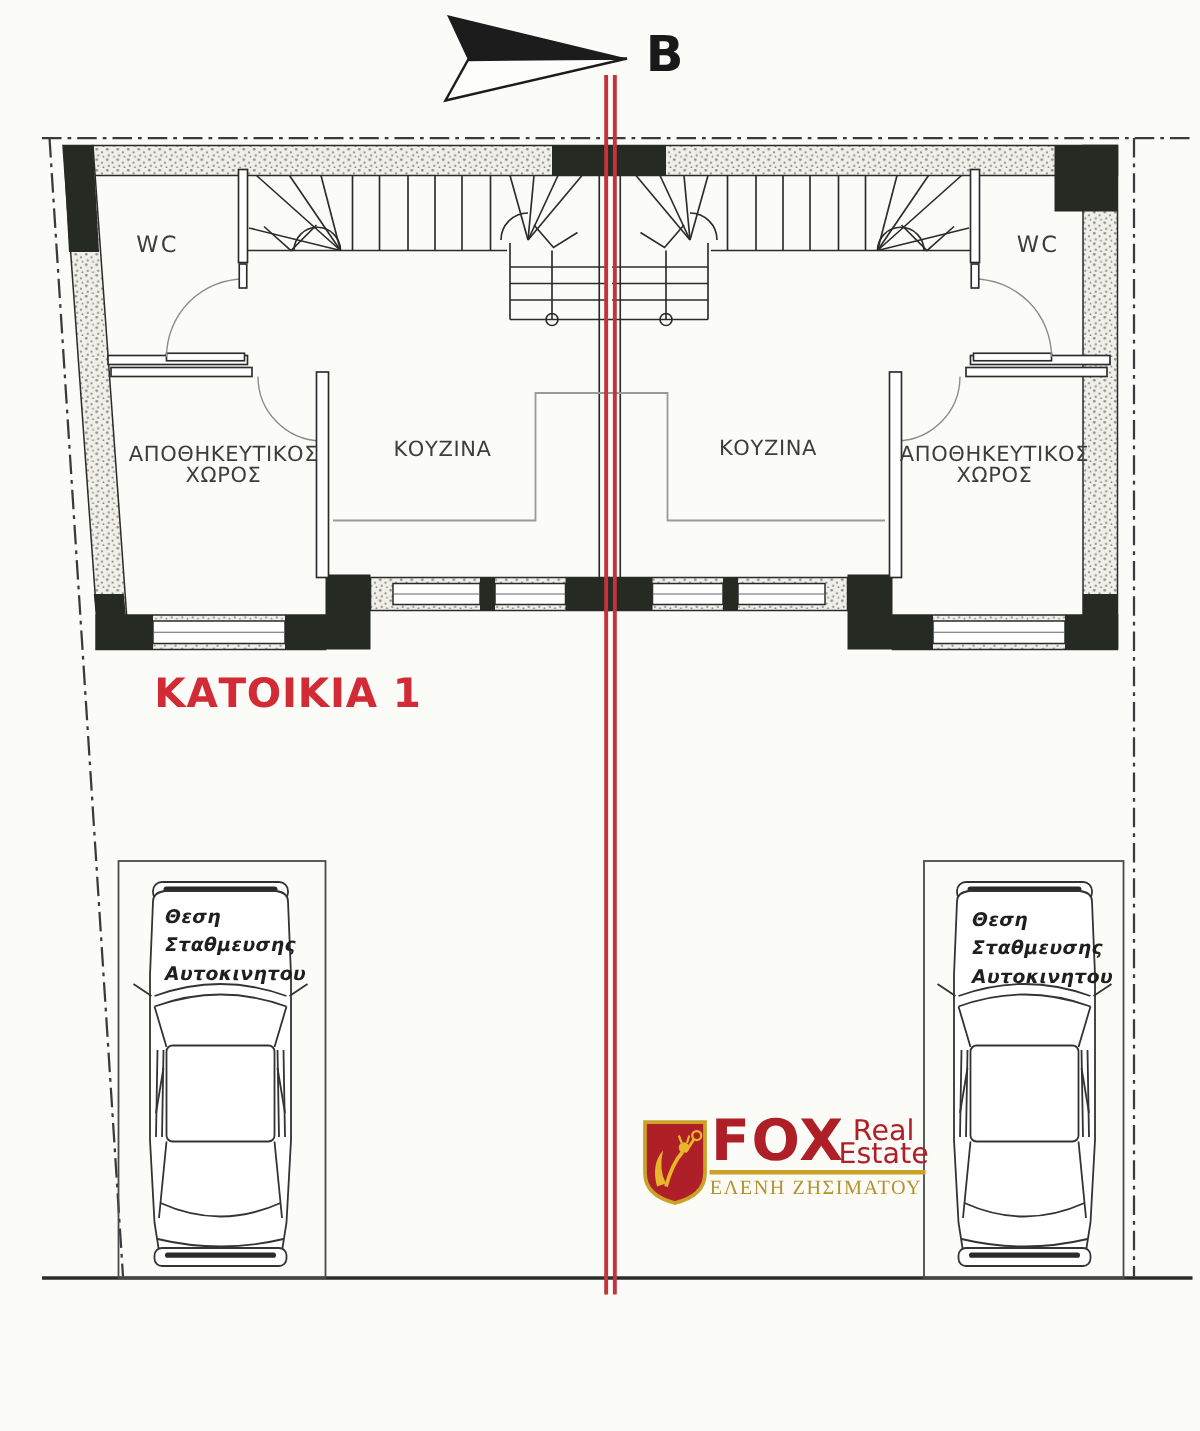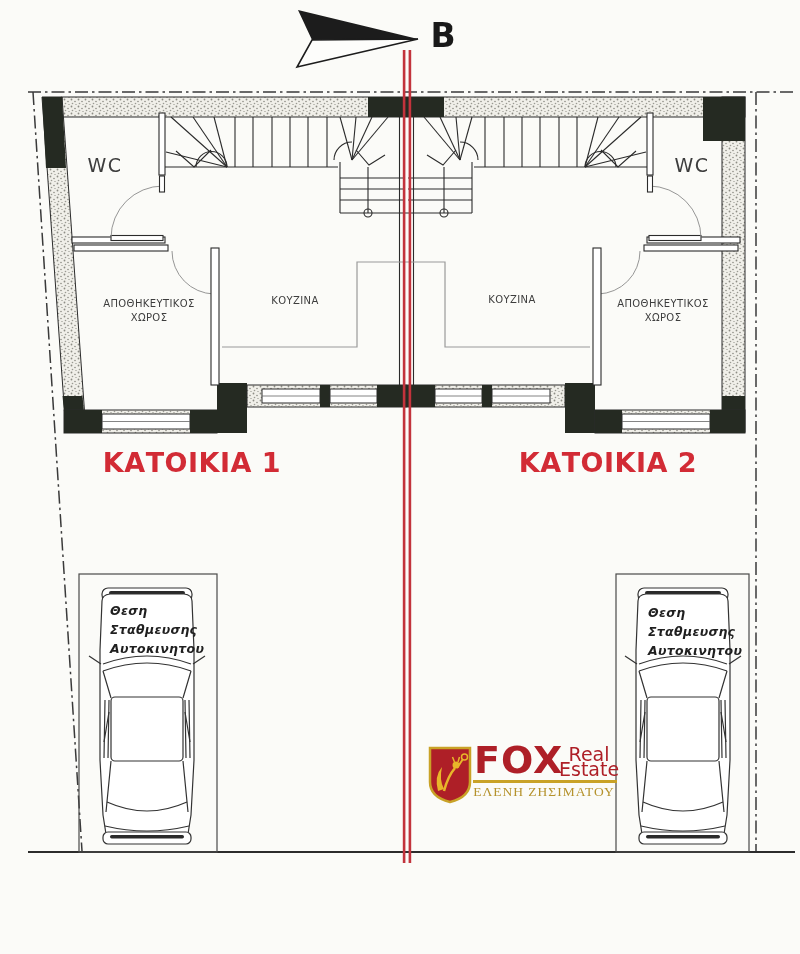--- a/index.html
+++ b/index.html
@@ -20,22 +20,22 @@
   .gray{stroke:#9a9a9a;fill:none;stroke-width:1.2;}
   .arc{stroke:#8a8a8a;fill:none;stroke-width:0.9;}
   .dashdot{stroke:#3a3a3a;stroke-width:1.5;fill:none;stroke-dasharray:13 4 2.5 4;}
   .bnd{stroke:#2c2c2c;stroke-width:2.2;}
   .redline{fill:var(--divider-red);}
   .park{fill:none;stroke:#4a4a4a;stroke-width:1.2;}
   .car{stroke:#333;stroke-width:1.2;fill:none;}
   .carfill{fill:#ffffff;stroke:#333;stroke-width:1.2;}
   .dk{fill:#2a2a2a;}
   .lbl{position:absolute;color:var(--label-gray);text-align:center;}
-  .room{font-size:10px;line-height:13.5px;letter-spacing:0.4px;}
-  .wc{font-size:19px;letter-spacing:1.5px;}
+  .room{font-size:14px;line-height:13.5px;letter-spacing:0.4px;}
+  .wc{font-size:15px;letter-spacing:1.5px;}
   .unit{font-size:27px;font-weight:bold;color:var(--unit-red);letter-spacing:0.5px;}
   .floorlbl{font-size:42px;font-weight:bold;color:var(--floor-blue);letter-spacing:1px;}
   .parklbl{font-size:12.5px;font-weight:bold;font-style:italic;color:#1f1f1f;
            line-height:19px;text-align:left;letter-spacing:0.3px;}
   .north-b{font-size:33px;font-weight:bold;color:#191919;}
   #logo{position:absolute;left:420px;top:740px;width:215px;height:62px;}
   #logo-shield{position:absolute;left:8px;top:6px;}
   #logo-brand{position:absolute;left:54px;top:1px;font-size:38px;font-weight:bold;
               color:var(--logo-red);letter-spacing:1px;line-height:38px;}
   #logo-tag{position:absolute;left:139px;top:7px;font-size:19px;font-weight:normal;
@@ -241,21 +241,20 @@
   </div>
   <div class="lbl room" style="left:588px;top:297px;width:150px;">
     <div>ΑΠΟΘΗΚΕΥΤΙΚΟΣ</div>
     <div>ΧΩΡΟΣ</div>
   </div>
 
   <div class="lbl room" style="left:235px;top:294px;width:120px;">ΚΟΥΖΙΝΑ</div>
   <div class="lbl room" style="left:452px;top:293px;width:120px;">ΚΟΥΖΙΝΑ</div>
 
   <div class="lbl unit" style="left:82px;top:447px;width:220px;">ΚΑΤΟΙΚΙΑ 1</div>
-  <div class="lbl unit" style="left:498px;top:447px;width:220px;">ΚΑΤΟΙΚΙΑ 2</div>
 
 
   <div class="lbl parklbl" style="left:110px;top:601px;width:110px;">
     <div>Θεση</div>
     <div>Σταθμευσης</div>
     <div>Αυτοκινητου</div>
   </div>
   <div class="lbl parklbl" style="left:648px;top:603px;width:110px;">
     <div>Θεση</div>
     <div>Σταθμευσης</div>

